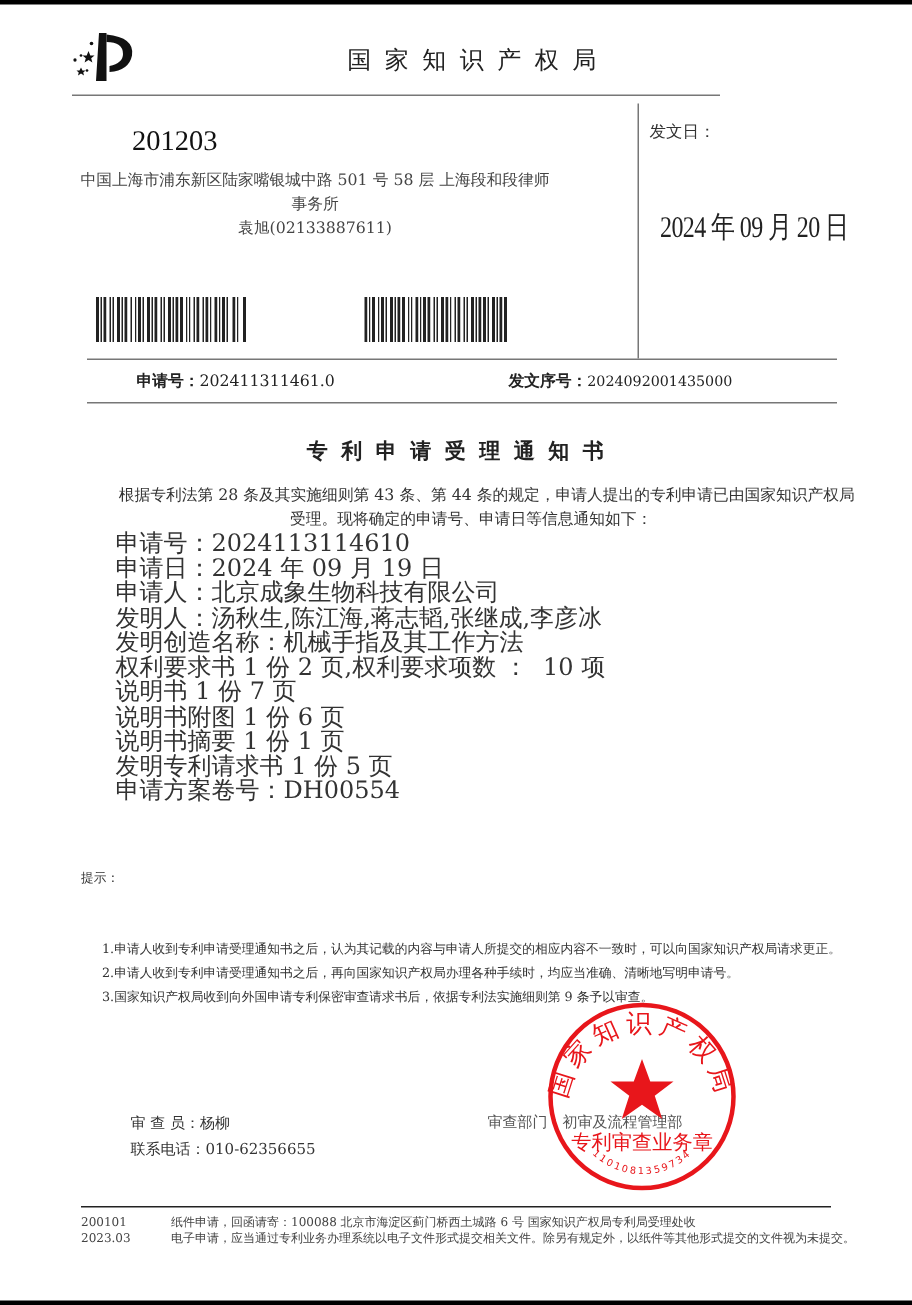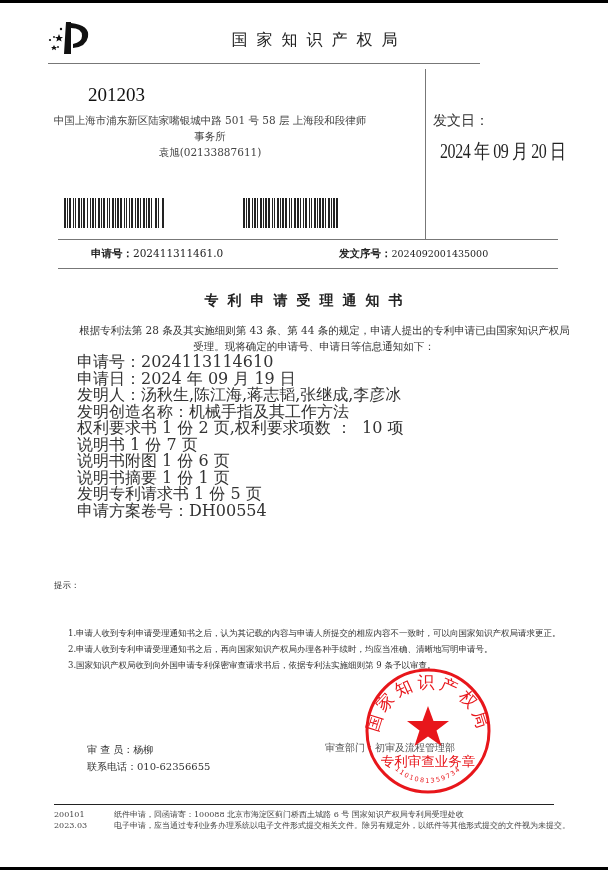--- a/index.html
+++ b/index.html
@@ -14,21 +14,21 @@
   .logo { position: absolute; left: 44px; top: 20px; width: 48px; height: 36px; }
   .agency { position: absolute; left: 0; width: 608px; top: 30px; text-align: center;
     font-family: "DejaVu Sans", "Liberation Sans", sans-serif; font-size: 16px; letter-spacing: 9px; color: #222; padding-left: 30px; box-sizing: border-box; }
 
   .hline { position: absolute; background: #777; height: 1px; }
   .vline { position: absolute; background: #777; width: 1px; }
 
   .postcode { position: absolute; left: 88px; top: 84px; font-family: "Liberation Serif", serif; font-size: 19px; color: #111; }
   .address { position: absolute; left: 40px; width: 340px; top: 112px; text-align: center; font-size: 10.5px; line-height: 16px; color: #444; }
 
-  .fawen-label { position: absolute; left: 433px; top: 80px; font-size: 14px; color: #333; margin-top: 32px; }
+  .fawen-label { position: absolute; left: 433px; top: 80px; font-size: 11px; color: #333; }
   .fawen-date { position: absolute; left: 440px; top: 138px; font-family: "Liberation Serif", serif; font-size: 20px; color: #222; transform: scaleX(0.8); transform-origin: left center; letter-spacing: -0.5px; }
 
   .barcode { position: absolute; top: 198px; height: 30px; display: flex; align-items: stretch; }
   .barcode span { display: block; height: 100%; background: #222; }
 
   .meta-row { position: absolute; top: 247px; font-size: 10.5px; color: #222; }
   .meta-row .lbl { font-family: "DejaVu Sans", sans-serif; font-weight: bold; padding-left: 26px; }
 
   .doc-title { position: absolute; left: 0; width: 608px; top: 292px; text-align: center;
     font-family: "DejaVu Sans", sans-serif; font-weight: bold; font-size: 14px; letter-spacing: 9px; color: #222; padding-left: 8px; box-sizing: border-box; }
@@ -232,20 +232,21 @@
   <span class="lbl">发文序号：</span><span style="font-size:9.5px;">2024092001435000</span>
 </div>
 
 <div class="doc-title">专利申请受理通知书</div>
 
 <div class="intro">根据专利法第 28 条及其实施细则第 43 条、第 44 条的规定，申请人提出的专利申请已由国家知识产权局受理。现将确定的申请号、申请日等信息通知如下：</div>
 
 <div class="info-list">
   <div>申请号：2024113114610</div>
   <div>申请日：2024 年 09 月 19 日</div>
+  <div>申请人：北京成象生物科技有限公司</div>
   <div>发明人：汤秋生,陈江海,蒋志韬,张继成,李彦冰</div>
   <div>发明创造名称：机械手指及其工作方法</div>
   <div>权利要求书 1 份 2 页,权利要求项数 ：  10 项</div>
   <div>说明书 1 份 7 页</div>
   <div>说明书附图 1 份 6 页</div>
   <div>说明书摘要 1 份 1 页</div>
   <div>发明专利请求书 1 份 5 页</div>
   <div>申请方案卷号：DH00554</div>
 </div>
 

